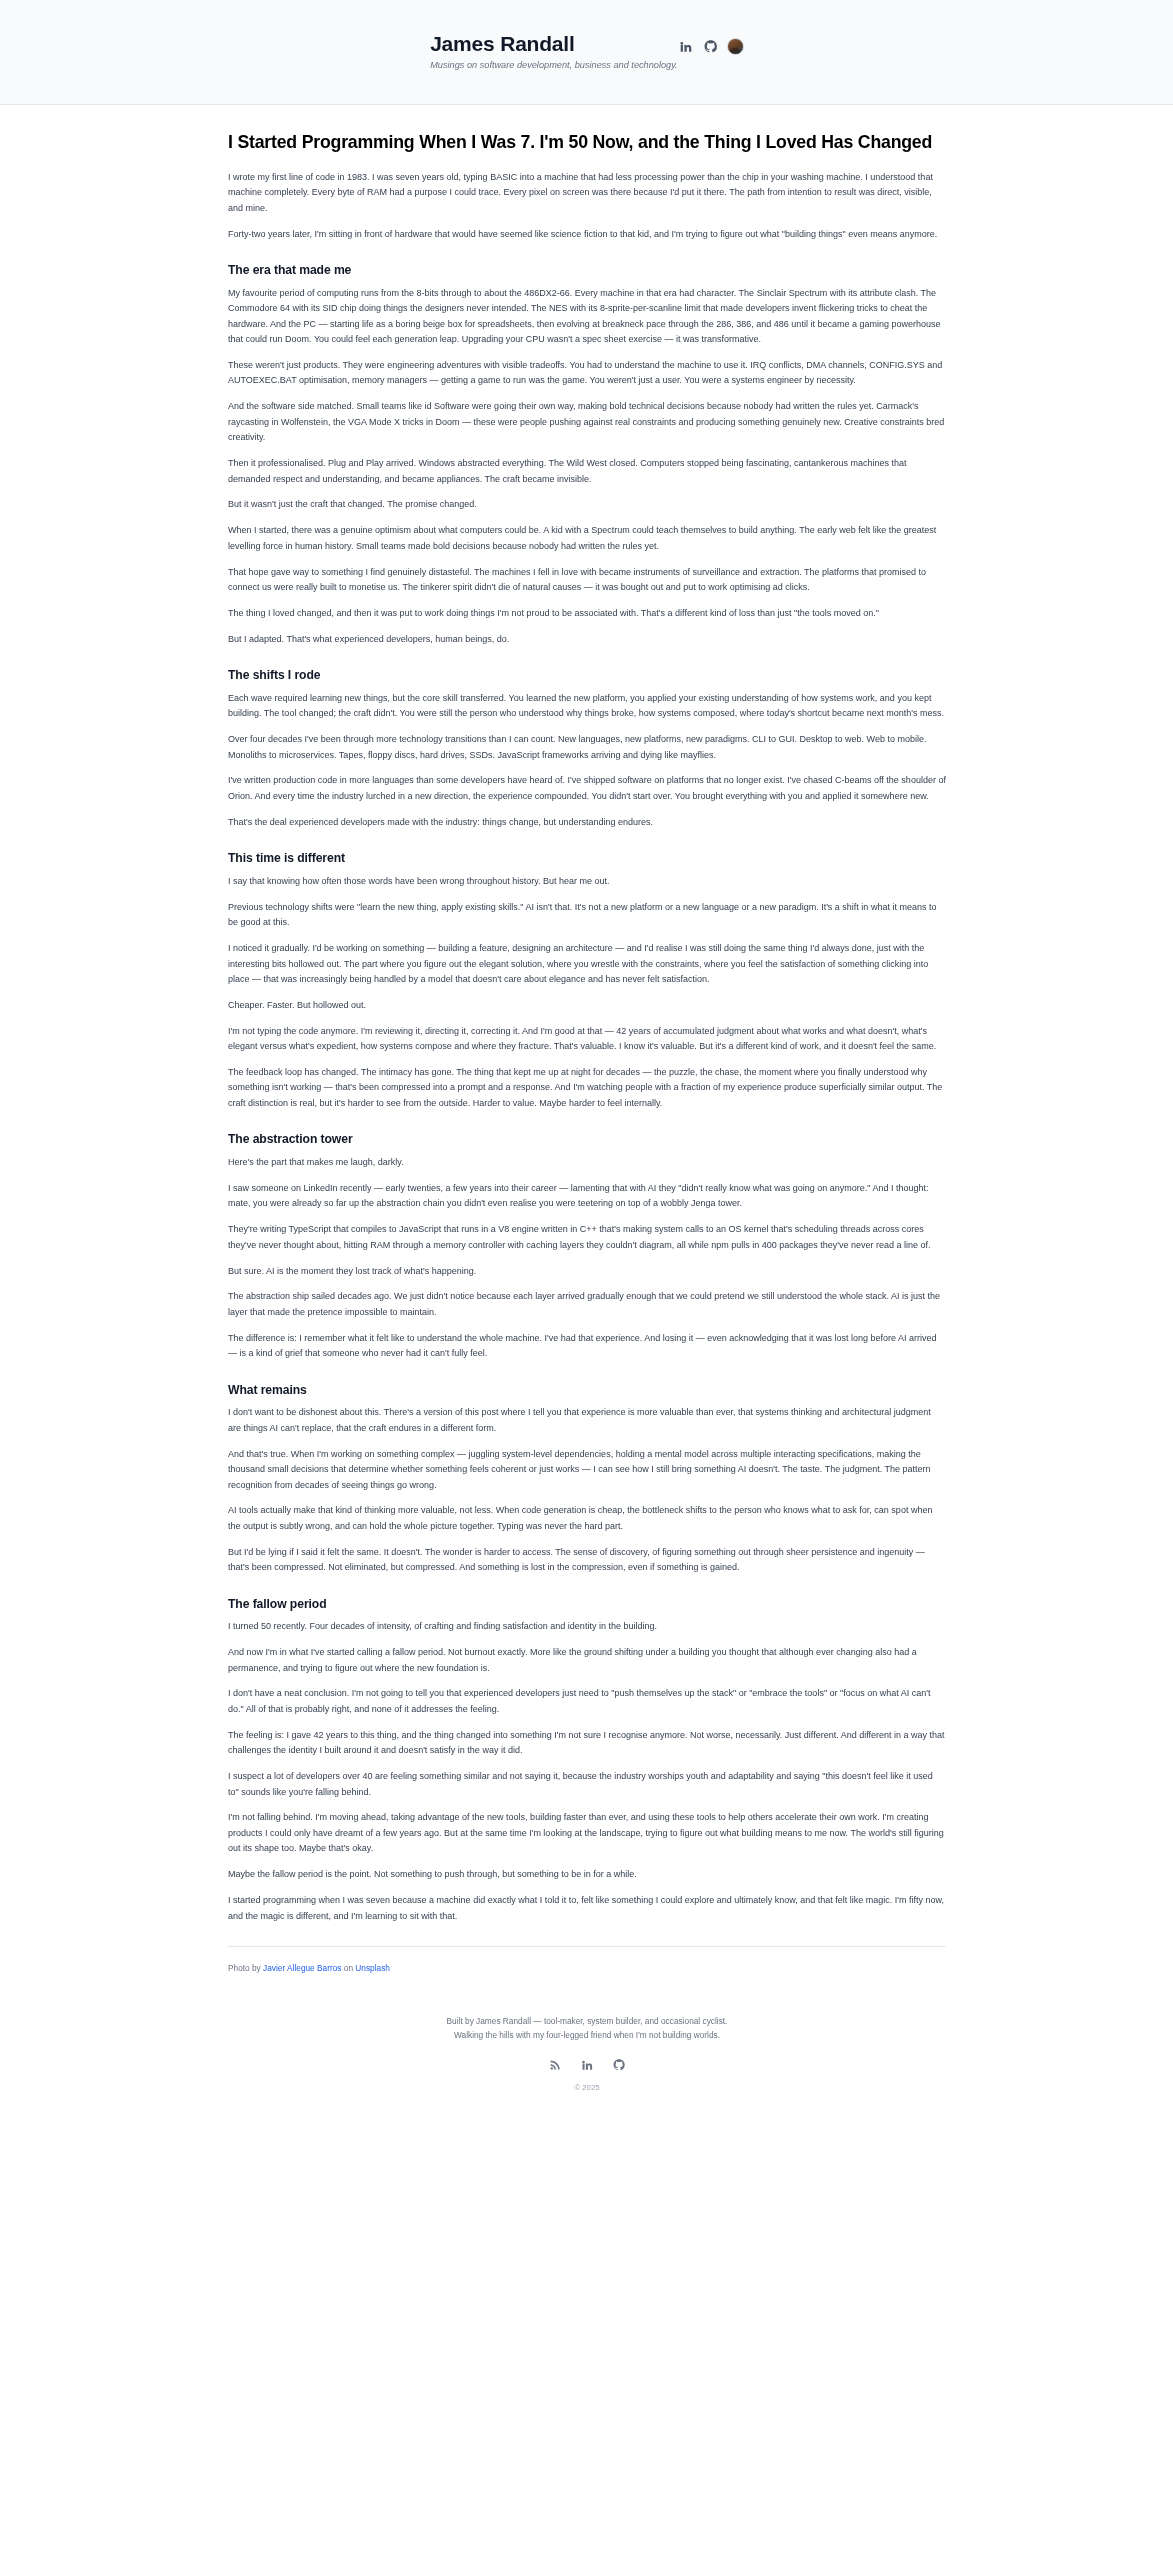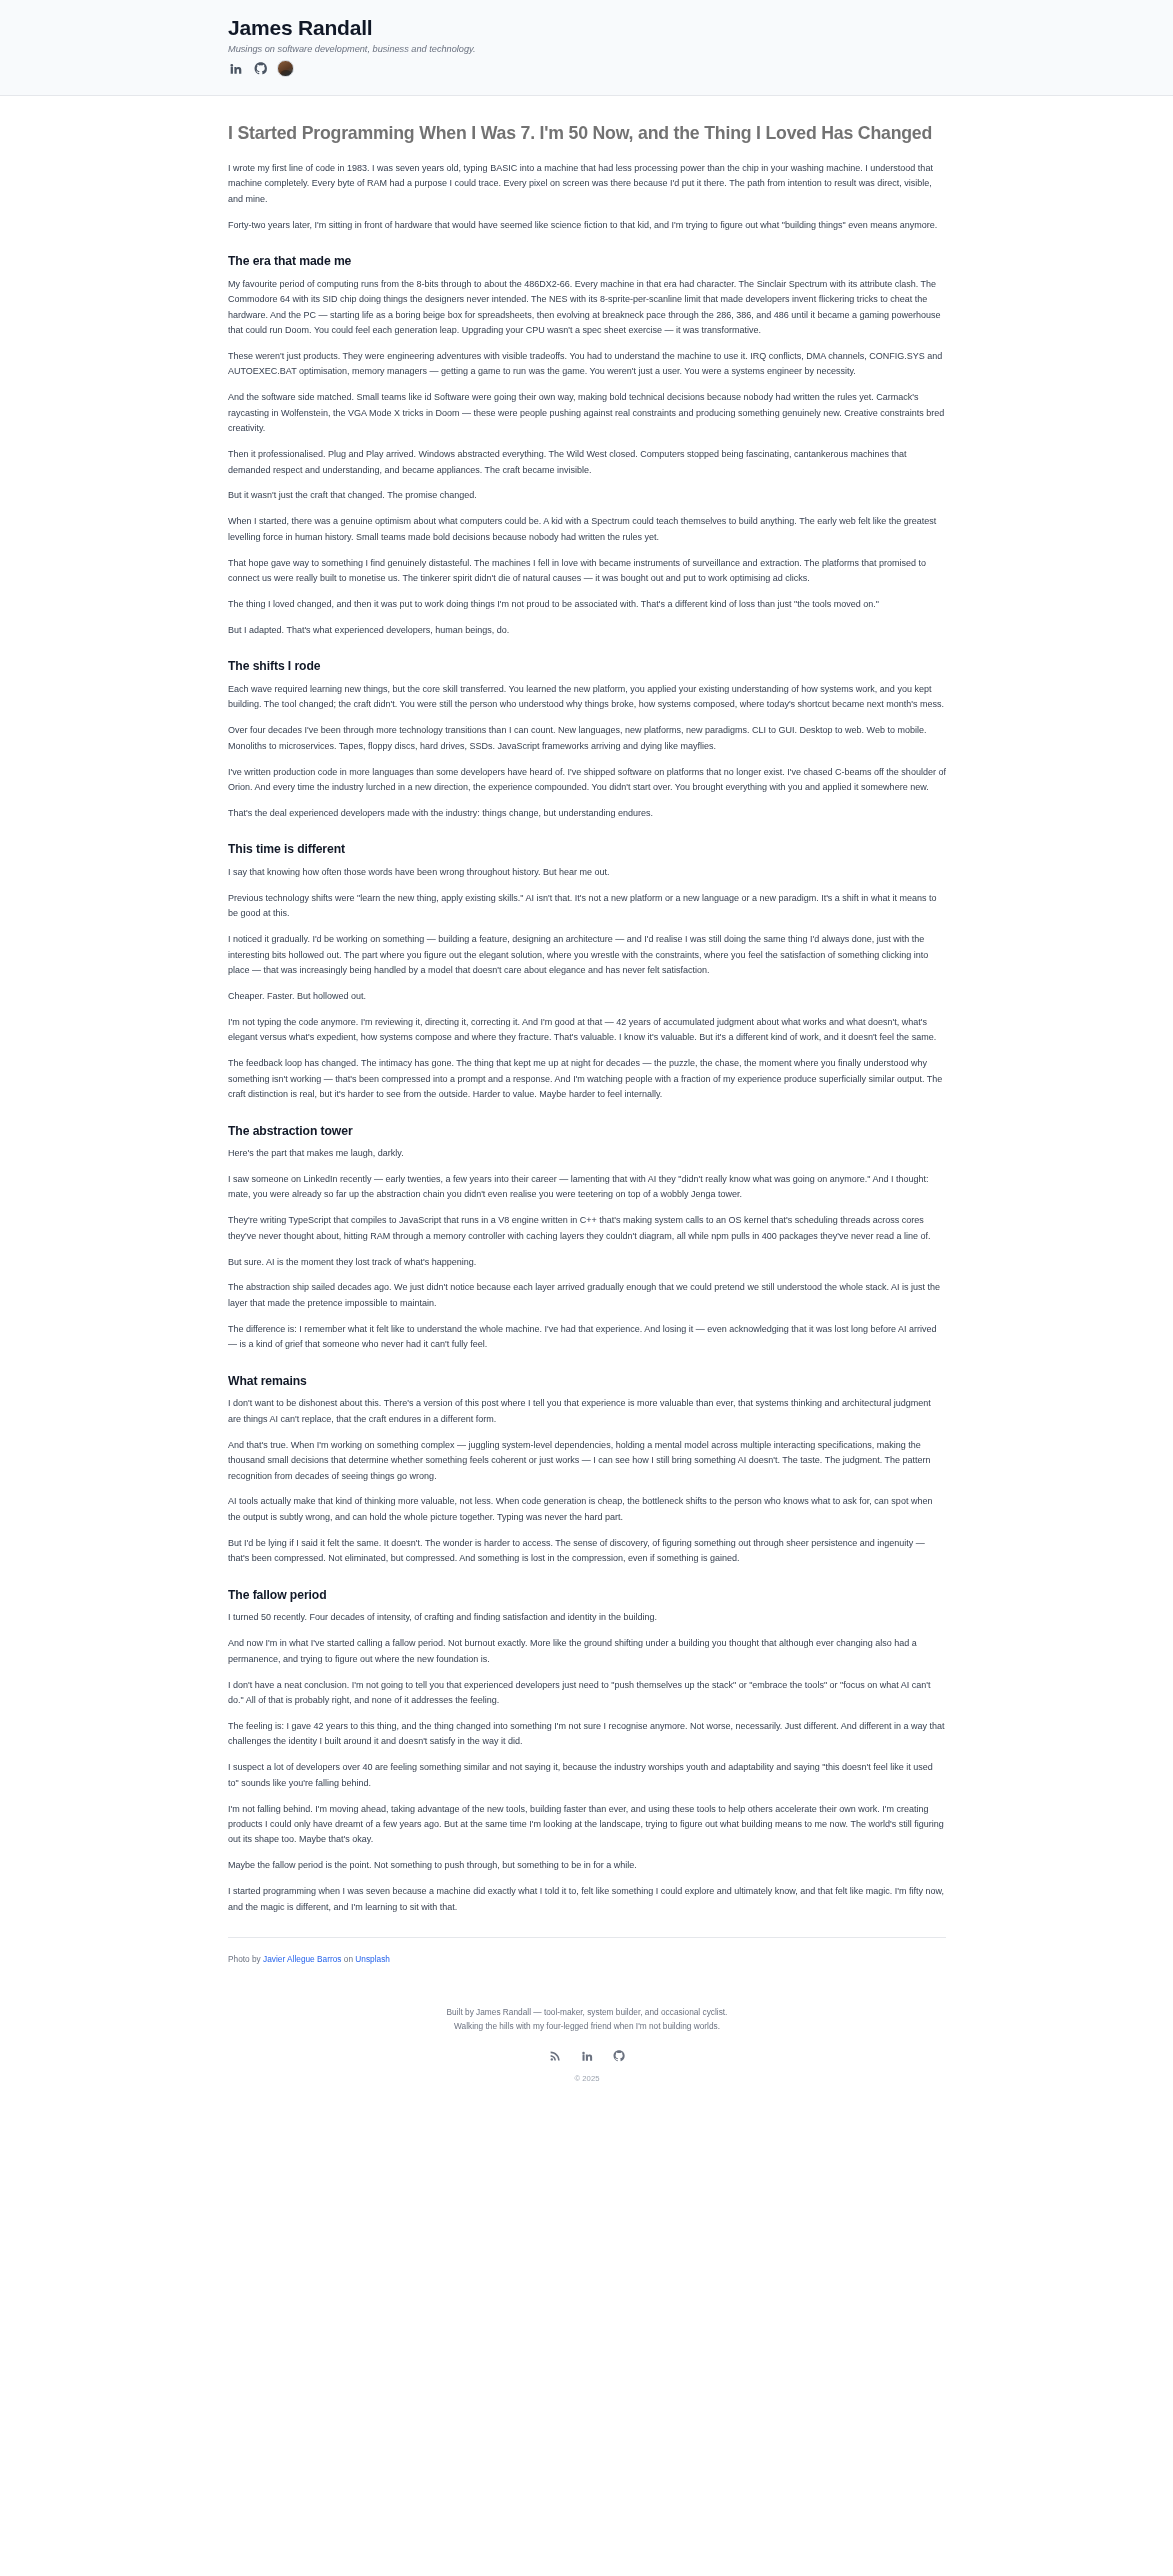--- a/index.html
+++ b/index.html
@@ -14,25 +14,24 @@
   a { color: #2563eb; text-decoration: none; }
 
   
   .site-header {
     background: #f8fafc;
     border-bottom: 0.6px solid #e5e7eb;
     padding: 16px 0 18.3px 0;
   }
   .header-inner {
     width: 718px;
-    margin: 0 auto;
+    margin: 16px auto;
     display: flex;
     align-items: flex-start;
     justify-content: center;
-    flex-direction: column;
   }
   .brand-title {
     font-size: 21px;
     font-weight: bold;
     color: #111827;
     letter-spacing: -0.2px;
     line-height: 1.15;
     margin: 0 0 3.7px 0;
   }
   .brand-tagline {
@@ -75,21 +74,21 @@
   .page {
     width: 718px;
     margin: 0 auto;
     padding: 26px 0 0 0;
   }
   .article { width: 718px; }
   h1.post-title {
     font-size: 17.7px;
     line-height: 1.28;
     font-weight: bold;
-    color: #737373;
+    color: #000000;
     letter-spacing: -0.2px;
     margin: 0 0 16px 0;
   }
   h2.section-heading {
     font-size: 12.2px;
     font-weight: bold;
     color: #111827;
     margin: 21px 0 8.6px 0;
     letter-spacing: -0.1px;
   }

